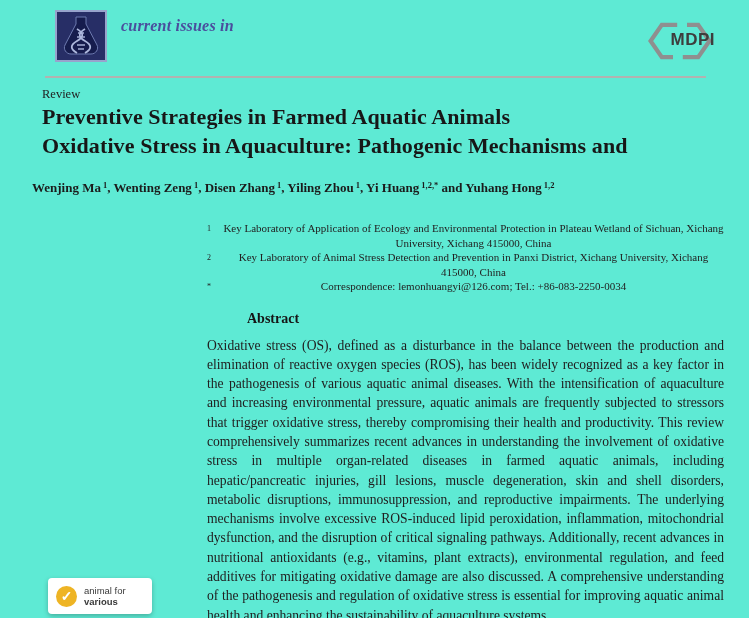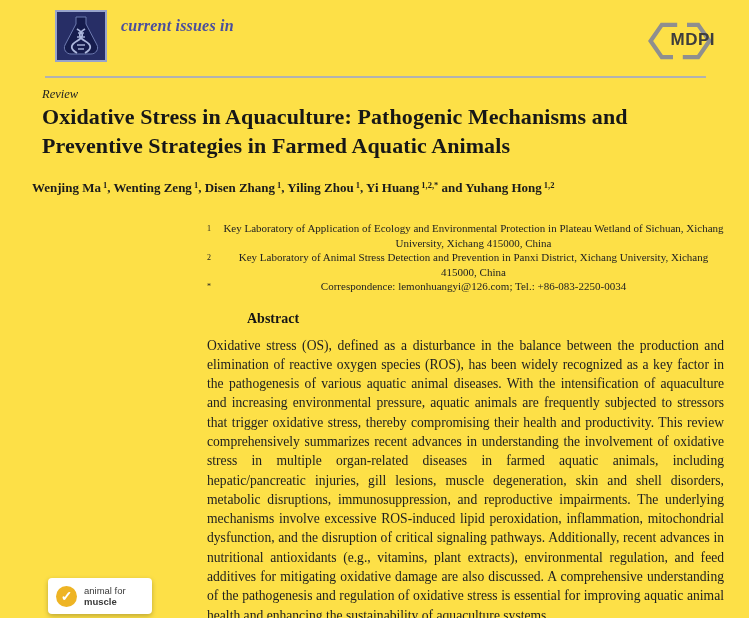--- a/index.html
+++ b/index.html
@@ -4,21 +4,21 @@
 <style>
   * { margin: 0; padding: 0; box-sizing: border-box; }
   html, body { background: #e8e8e6; }
   body { font-family: "Liberation Serif", serif; }
 
   .page {
     position: relative;
     width: 749px;
     height: 618px;
     margin: 0 auto;
-    background: #fde047;
+    background: #5eead4;
     color: #1e1e1e;
     overflow: hidden;
   }
 
   
   .journal-logo {
     position: absolute;
     left: 55px; top: 10px;
     width: 52px; height: 52px;
   }
@@ -55,21 +55,20 @@
     position: absolute;
     left: 45px; top: 76px;
     width: 661px; height: 0;
     border-top: 2px solid #b2b2b0;
   }
 
   
   .article-type {
     position: absolute;
     left: 42px; top: 87px;
-    font-style: italic;
     font-size: 12.5px;
     color: #222;
   }
   .article-title {
     position: absolute;
     left: 42px; top: 103px;
     width: 680px;
     font-weight: bold;
     font-size: 22px;
     line-height: 28.5px;
@@ -195,22 +194,22 @@
       </svg>
     </span>
     <span class="mdpi-text">MDPI</span>
   </div>
 
   <div class="header-divider"></div>
 
   <div class="article-type">Review</div>
 
   <h1 class="article-title">
+    <span>Preventive Strategies in Farmed Aquatic Animals</span>
     <span>Oxidative Stress in Aquaculture: Pathogenic Mechanisms and</span>
-    <span>Preventive Strategies in Farmed Aquatic Animals</span>
   </h1>
 
   <p class="authors"><span class="author"><span>Wenjing Ma</span><sup>1</sup><span>, </span></span><span class="author"><span>Wenting Zeng</span><sup>1</sup><span>, </span></span><span class="author"><span>Disen Zhang</span><sup>1</sup><span>, </span></span><span class="author"><span>Yiling Zhou</span><sup>1</sup><span>, </span></span><span class="author"><span>Yi Huang</span><sup>1,2,*</sup><span> and </span></span><span class="author"><span>Yuhang Hong</span><sup>1,2</sup><span></span></span></p>
 
   <div class="right-col">
 
     <div class="aff-row">
       <span class="aff-marker">1</span>
       <span class="aff-text">Key Laboratory of Application of Ecology and Environmental Protection in Plateau Wetland of Sichuan, Xichang University, Xichang 415000, China</span>
     </div>
@@ -224,17 +223,17 @@
     </div>
 
     <div class="abstract-heading">Abstract</div>
     <p class="abstract-text">Oxidative stress (OS), defined as a disturbance in the balance between the production and elimination of reactive oxygen species (ROS), has been widely recognized as a key factor in the pathogenesis of various aquatic animal diseases. With the intensification of aquaculture and increasing environmental pressure, aquatic animals are frequently subjected to stressors that trigger oxidative stress, thereby compromising their health and productivity. This review comprehensively summarizes recent advances in understanding the involvement of oxidative stress in multiple organ-related diseases in farmed aquatic animals, including hepatic/pancreatic injuries, gill lesions, muscle degeneration, skin and shell disorders, metabolic disruptions, immunosuppression, and reproductive impairments. The underlying mechanisms involve excessive ROS-induced lipid peroxidation, inflammation, mitochondrial dysfunction, and the disruption of critical signaling pathways. Additionally, recent advances in nutritional antioxidants (e.g., vitamins, plant extracts), environmental regulation, and feed additives for mitigating oxidative damage are also discussed. A comprehensive understanding of the pathogenesis and regulation of oxidative stress is essential for improving aquatic animal health and enhancing the sustainability of aquaculture systems.</p>
   </div>
 
   <div class="update-badge">
     <span class="badge-circle">✓</span>
     <span class="badge-text">
       <span class="b1" style="display:block">animal for</span>
-      <span class="b2" style="display:block">muscle</span>
+      <span class="b2" style="display:block">various</span>
     </span>
   </div>
 
 </div>
 
 </body></html>

